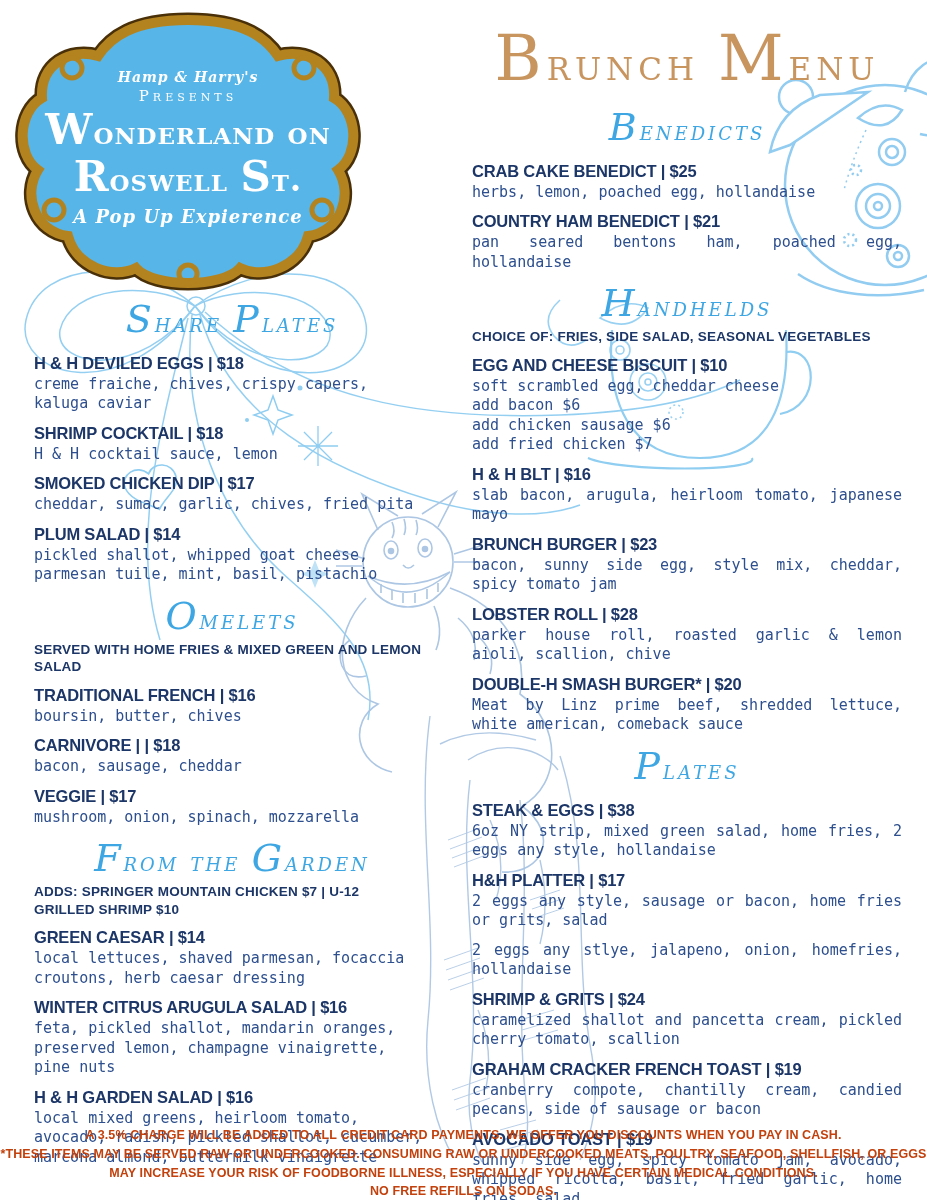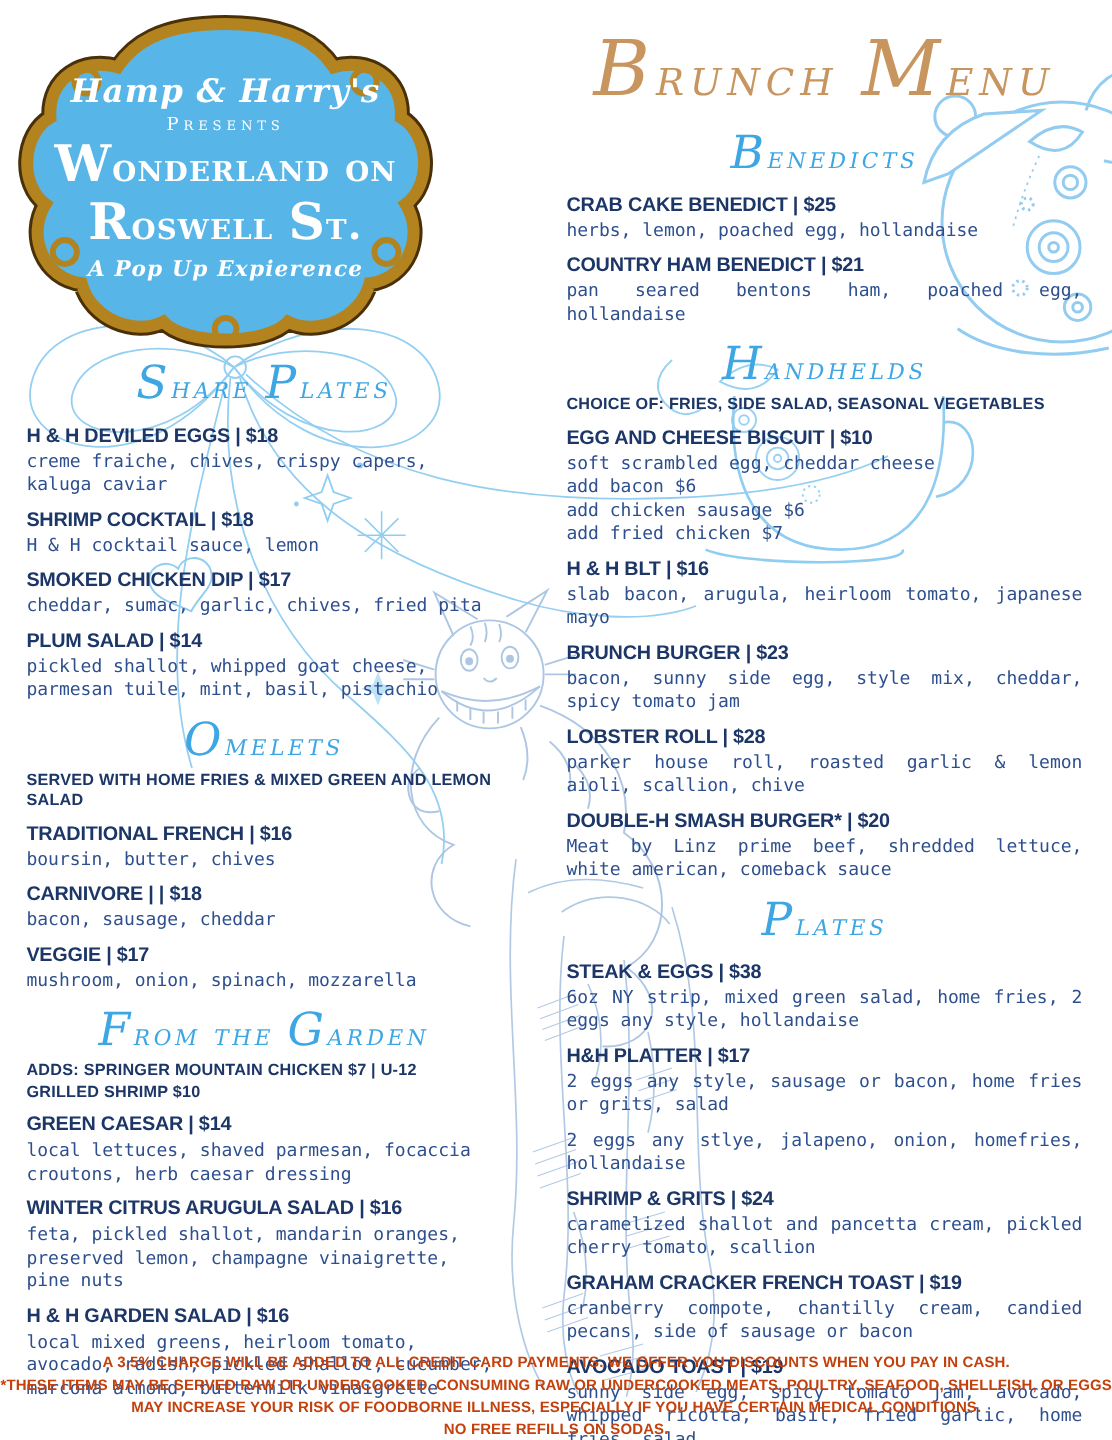--- a/index.html
+++ b/index.html
@@ -7,31 +7,31 @@
     width:927px;height:1200px;position:relative;background:#ffffff;overflow:hidden;
     font-family:"Liberation Sans",sans-serif;
   }
   .art{position:absolute;left:0;top:0;z-index:0;}
   
   .logo{position:absolute;left:14px;top:4px;width:348px;height:298px;z-index:2;}
   .logo svg{position:absolute;left:0;top:0;}
   .logo-text{position:absolute;left:28px;top:30px;right:28px;bottom:40px;
     display:flex;flex-direction:column;align-items:center;justify-content:center;
     color:#ffffff;text-align:center;}
-  .presenter{font-family:"DejaVu Serif",serif;font-style:italic;font-weight:bold;font-size:27px;letter-spacing:1px;}
+  .presenter{font-family:"DejaVu Serif",serif;font-style:italic;font-weight:bold;font-size:14px;letter-spacing:1px;}
   .presents{font-family:"DejaVu Serif",serif;font-variant:small-caps;font-size:15px;letter-spacing:4px;margin-top:2px;}
   .wonder{font-family:"DejaVu Serif",serif;font-variant:small-caps;font-weight:bold;font-size:33px;line-height:1.08;letter-spacing:1px;margin-top:2px;}
   .wonder .cap{font-size:42px;}
   .logo-sub{font-family:"DejaVu Serif",serif;font-style:italic;font-weight:bold;font-size:18px;margin-top:7px;letter-spacing:1px;}
   
   .col{position:absolute;z-index:1;}
-  .col-left{left:22px;top:292px;width:396px;}
+  .col-left{left:34px;top:292px;width:396px;}
   .col-right{left:472px;top:26px;width:430px;}
   .menu-title{
-    font-family:"DejaVu Serif",serif;font-style:italic;font-variant:small-caps;
+    font-family:"DejaVu Serif",serif;font-variant:small-caps;
     color:#c9955f;font-size:44px;letter-spacing:5px;text-align:center;height:74px;line-height:64px;white-space:nowrap;}
   .menu-title .cap{font-size:64px;}
   .sec-heading{
     font-family:"DejaVu Serif",serif;font-style:italic;font-variant:small-caps;
     color:#3ea7e3;font-size:26px;letter-spacing:3px;text-align:center;
     height:46px;line-height:42px;margin-top:6px;white-space:nowrap;}
   .sec-heading .cap{font-size:38px;}
   .menu-section{margin-bottom:10px;}
   .sec-note{color:#1c3667;font-weight:bold;font-size:13.5px;letter-spacing:.2px;text-align:left;line-height:1.3;}
   .menu-item{margin-top:10px;}

